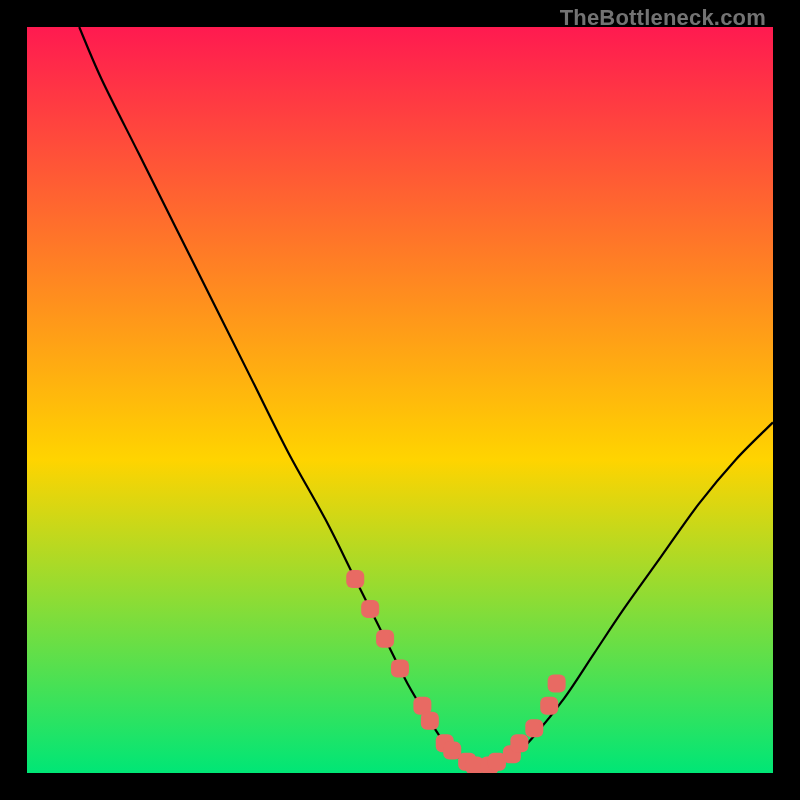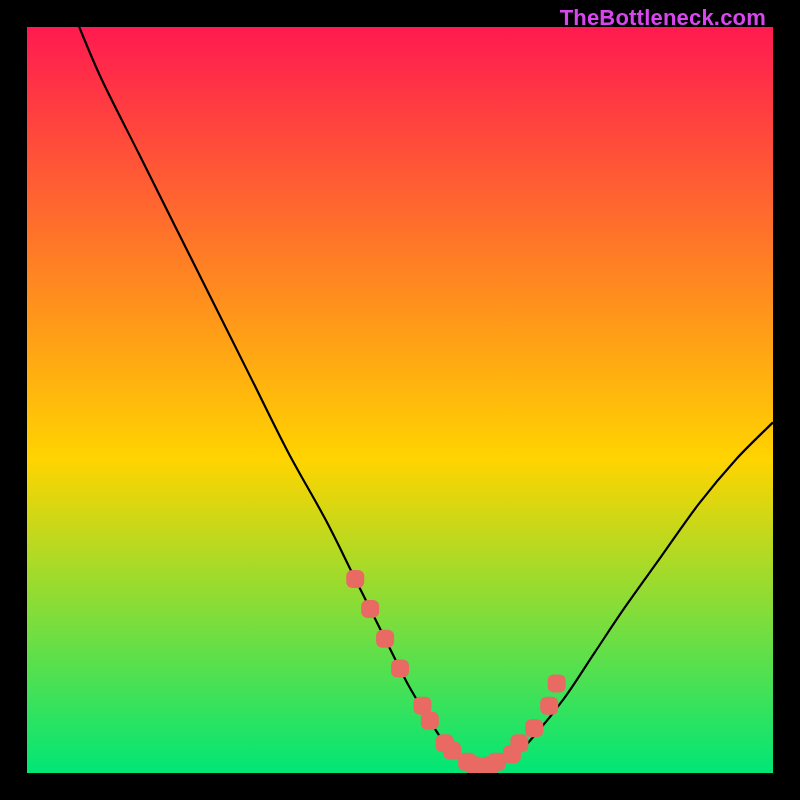--- a/index.html
+++ b/index.html
@@ -24,21 +24,21 @@
     left: 27px;
     top: 27px;
     width: 746px;
     height: 746px;
     overflow: hidden;
   }
   .watermark {
     position: absolute;
     top: 5px;
     right: 34px;
-    color: #d946ef;
+    color: #737373;
     font-size: 22px;
     font-weight: bold;
     z-index: 10;
     letter-spacing: 0.2px;
   }
   svg {
     display: block;
   }
 </style>
 </head>

